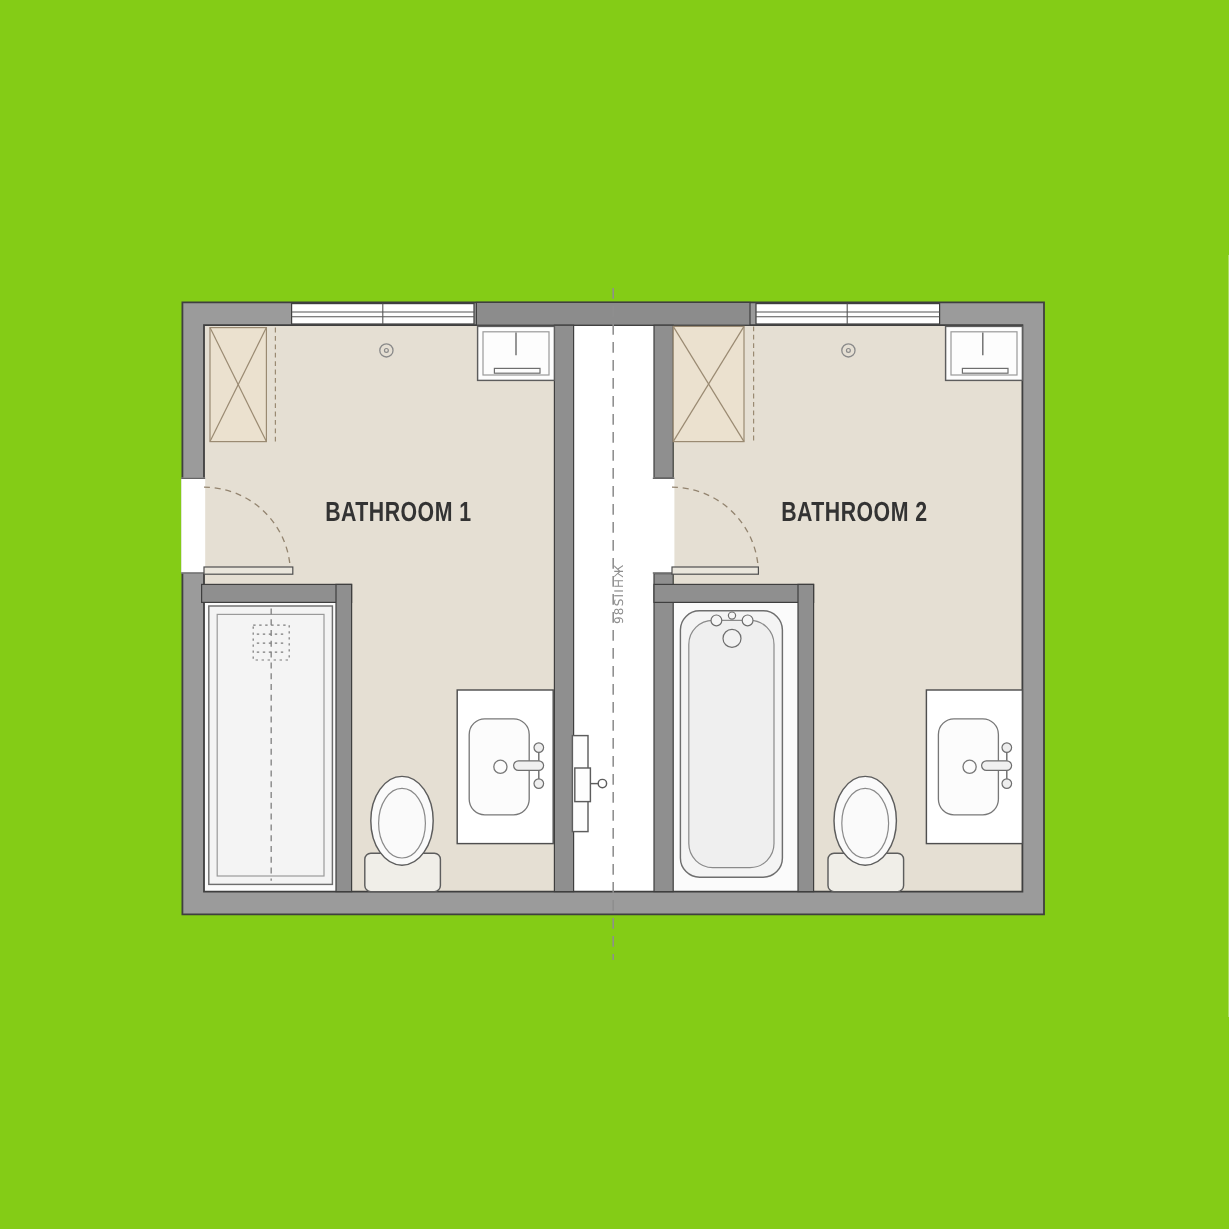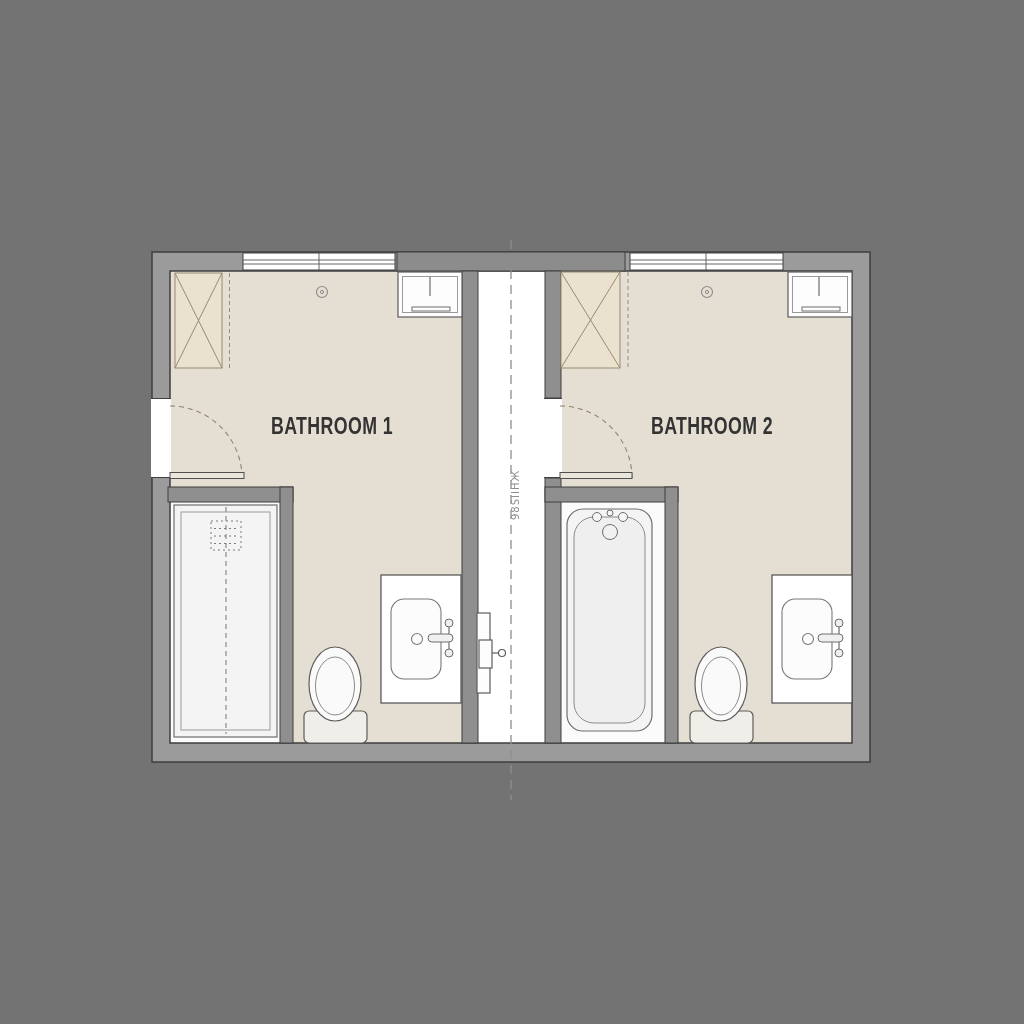--- a/index.html
+++ b/index.html
@@ -1,16 +1,16 @@
 <!DOCTYPE html>
 <html><head>
 <meta charset="utf-8">
 <style>
   html,body{margin:0;padding:0;background:#ffffff;}
-  .canvas{position:relative;width:1024px;height:1024px;background:#737373;overflow:hidden;}
+  .canvas{position:relative;width:1024px;height:1024px;background:#84cc16;overflow:hidden;}
   svg{display:block;}
   .wall{fill:#8f8f8f;stroke:#3f3f3f;stroke-width:1;}
   .walldark{fill:#8c8c8c;stroke:#3f3f3f;stroke-width:1;}
   .whitebox{fill:#fdfdfd;stroke:#5d5d5d;stroke-width:1.2;}
   .fx{fill:#f4f4f4;stroke:#6e6e6e;stroke-width:1.2;}
   .fxinner{fill:none;stroke:#9a9a9a;stroke-width:1;}
   .ln{stroke:#6e6e6e;stroke-width:1.2;fill:none;}
   .thinln{stroke:#555555;stroke-width:0.9;fill:none;}
   .dash{stroke:#8a8a8a;stroke-width:1.2;fill:none;stroke-dasharray:5 4;}
   .dotted{stroke:#7a7a7a;stroke-width:1;fill:none;stroke-dasharray:2 3;}

